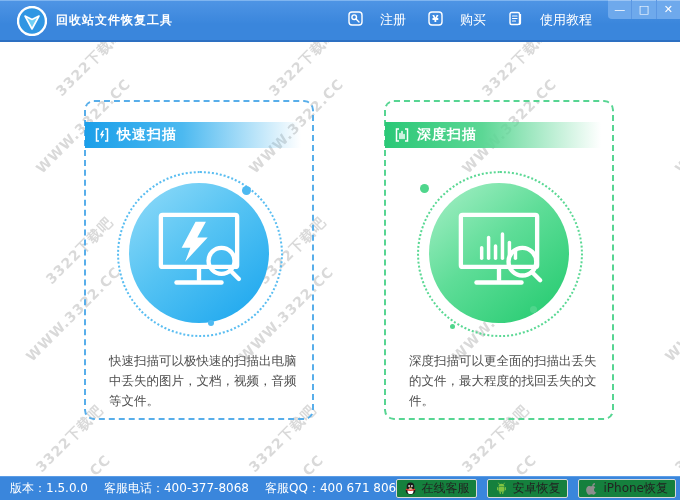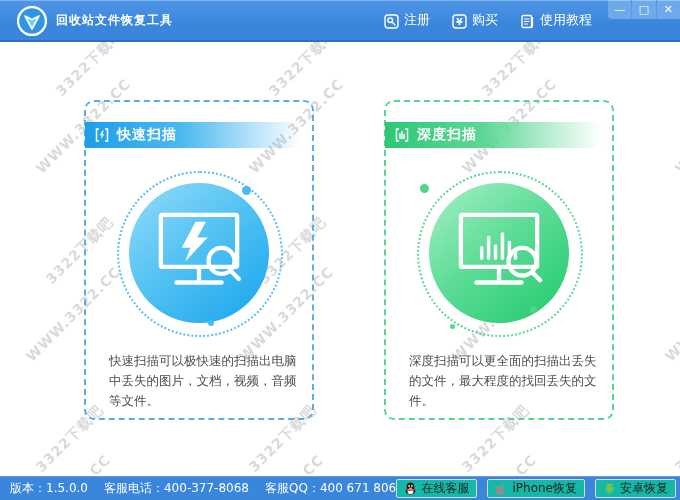--- a/index.html
+++ b/index.html
@@ -8,21 +8,21 @@
 
   
   .titlebar{position:absolute;top:0;left:0;width:680px;height:42px;
     background:linear-gradient(#4f95e5 0%,#3a86dc 60%,#3a86dc 100%);
     border-bottom:2px solid #2d70c2;box-sizing:border-box;
     box-shadow:inset 0 1px 0 #7fb5f0;z-index:5;}
   .logo{position:absolute;left:17px;top:6px;width:30px;height:30px;}
   .app-title{position:absolute;left:56px;top:0;height:40px;line-height:40px;
     color:#fff;font-size:12px;font-weight:bold;letter-spacing:1px;}
   .nav{position:absolute;right:88px;top:0;height:40px;display:flex;align-items:center;gap:22px;}
-  .nav-item{display:flex;align-items:flex-end;gap:5px;color:#fff;font-size:13px;cursor:pointer;}
+  .nav-item{display:flex;align-items:flex-start;gap:17px;color:#fff;font-size:13px;cursor:pointer;}
   .win-controls{position:absolute;right:0;top:0;width:72px;height:19px;
     background:#6ea9ec;border-radius:0 0 0 4px;display:flex;
     box-shadow:inset 0 1px 0 #9cc5f4;}
   .win-btn{flex:1;display:flex;align-items:center;justify-content:center;
     color:#fff;font-size:11px;line-height:1;cursor:pointer;border-right:1px solid #5а96e2;}
   .win-btn + .win-btn{border-left:1px solid #5b97e3;}
 
   
   #watermarks{position:absolute;inset:0;z-index:1;pointer-events:none;}
   .wm{position:absolute;transform:rotate(-45deg);color:rgba(130,130,130,0.30);
@@ -60,21 +60,21 @@
   .desc{position:absolute;top:242px;left:16px;width:198px;margin:7px;
     font-size:12.5px;line-height:20px;color:#4d4d4d;text-align:left;}
 
   
   .footer{position:absolute;left:0;bottom:0;width:680px;height:23px;background:#3a86dc;
     border-top:1px solid #5c9de6;box-sizing:content-box;z-index:5;text-align:right;}
   .footer-info{position:absolute;left:10px;top:0;height:23px;display:flex;gap:16px;
     align-items:center;color:#fff;font-size:12px;white-space:nowrap;}
   .footer-buttons{position:absolute;right:4px;top:2px;display:flex;gap:10px;}
   .fbtn{display:flex;align-items:center;gap:4px;height:19px;padding:0 7px;
-    background:#14b8a6;border:1px solid #d9d9d9;border-radius:2px;box-sizing:border-box;
+    background:#15803d;border:1px solid #d9d9d9;border-radius:2px;box-sizing:border-box;
     font-size:12px;color:#222;cursor:pointer;}
 </style>
 </head>
 <body>
 
 <div id="app">
 
   <div id="watermarks">
       <span class="wm" style="left: 46px; top: 54px;">3322下载吧</span>
       <span class="wm" style="left: 20px; top: 118px;">WWW.3322.CC</span>
@@ -214,33 +214,33 @@
           <ellipse cx="6.5" cy="9.2" rx="2.9" ry="2.9" fill="#ffffff"></ellipse>
           <ellipse cx="5.1" cy="3.9" rx="0.8" ry="1" fill="#ffffff"></ellipse>
           <ellipse cx="7.9" cy="3.9" rx="0.8" ry="1" fill="#ffffff"></ellipse>
           <path d="M5.3 5.8 Q6.5 6.6 7.7 5.8" stroke="#f5a623" stroke-width="1" fill="none"></path>
           <path d="M2 7.1 Q6.5 9.6 11 7.1" stroke="#e03a2f" stroke-width="1.5" fill="none"></path>
         </svg>
         <span>在线客服</span>
       </div>
       <div class="fbtn">
         <svg width="13" height="13" viewBox="0 0 13 13">
-          <path d="M8.9 1 c-.7.1-1.5.5-2 1.1-.4.5-.8 1.3-.6 2 .8 0 1.6-.4 2.1-1 .4-.5.7-1.3.5-2.1Z" fill="#8e8e8e"></path>
-          <path d="M10.9 9.2c-.3.7-.5 1-.9 1.6-.6.9-1.4 1.9-2.3 1.9-.9 0-1.1-.5-2.2-.5-1.1 0-1.4.5-2.2.5-1 0-1.7-.9-2.3-1.8C-.5 8.6 0 5.4 1.8 4.4c.8-.5 1.8-.2 2.5-.2.6 0 1.5-.4 2.6-.3.5 0 1.7.2 2.5 1.3-.1.1-1.5.9-1.4 2.6 0 2 1.7 2.7 1.9 2.8Z" fill="#8e8e8e"></path>
-        </svg>
-        <span>iPhone恢复</span>
-      </div>
-      <div class="fbtn">
-        <svg width="13" height="13" viewBox="0 0 13 13">
           <path d="M3.6 4.4 a2.9 2.7 0 0 1 5.8 0 Z" fill="#80c342"></path>
           <path d="M4.3 2.2 L3.5 1 M8.7 2.2 L9.5 1" stroke="#80c342" stroke-width="0.8" stroke-linecap="round"></path>
           <rect x="3.6" y="4.9" width="5.8" height="4.8" rx="1" fill="#80c342"></rect>
           <rect x="2.1" y="5" width="1.1" height="3.3" rx="0.55" fill="#80c342"></rect>
           <rect x="9.8" y="5" width="1.1" height="3.3" rx="0.55" fill="#80c342"></rect>
           <rect x="4.7" y="9.8" width="1.1" height="2.2" rx="0.55" fill="#80c342"></rect>
           <rect x="7.2" y="9.8" width="1.1" height="2.2" rx="0.55" fill="#80c342"></rect>
         </svg>
         <span>安卓恢复</span>
       </div>
+      <div class="fbtn">
+        <svg width="13" height="13" viewBox="0 0 13 13">
+          <path d="M8.9 1 c-.7.1-1.5.5-2 1.1-.4.5-.8 1.3-.6 2 .8 0 1.6-.4 2.1-1 .4-.5.7-1.3.5-2.1Z" fill="#8e8e8e"></path>
+          <path d="M10.9 9.2c-.3.7-.5 1-.9 1.6-.6.9-1.4 1.9-2.3 1.9-.9 0-1.1-.5-2.2-.5-1.1 0-1.4.5-2.2.5-1 0-1.7-.9-2.3-1.8C-.5 8.6 0 5.4 1.8 4.4c.8-.5 1.8-.2 2.5-.2.6 0 1.5-.4 2.6-.3.5 0 1.7.2 2.5 1.3-.1.1-1.5.9-1.4 2.6 0 2 1.7 2.7 1.9 2.8Z" fill="#8e8e8e"></path>
+        </svg>
+        <span>iPhone恢复</span>
+      </div>
     </div>
   </div>
 
 </div>
 
 </body></html>

